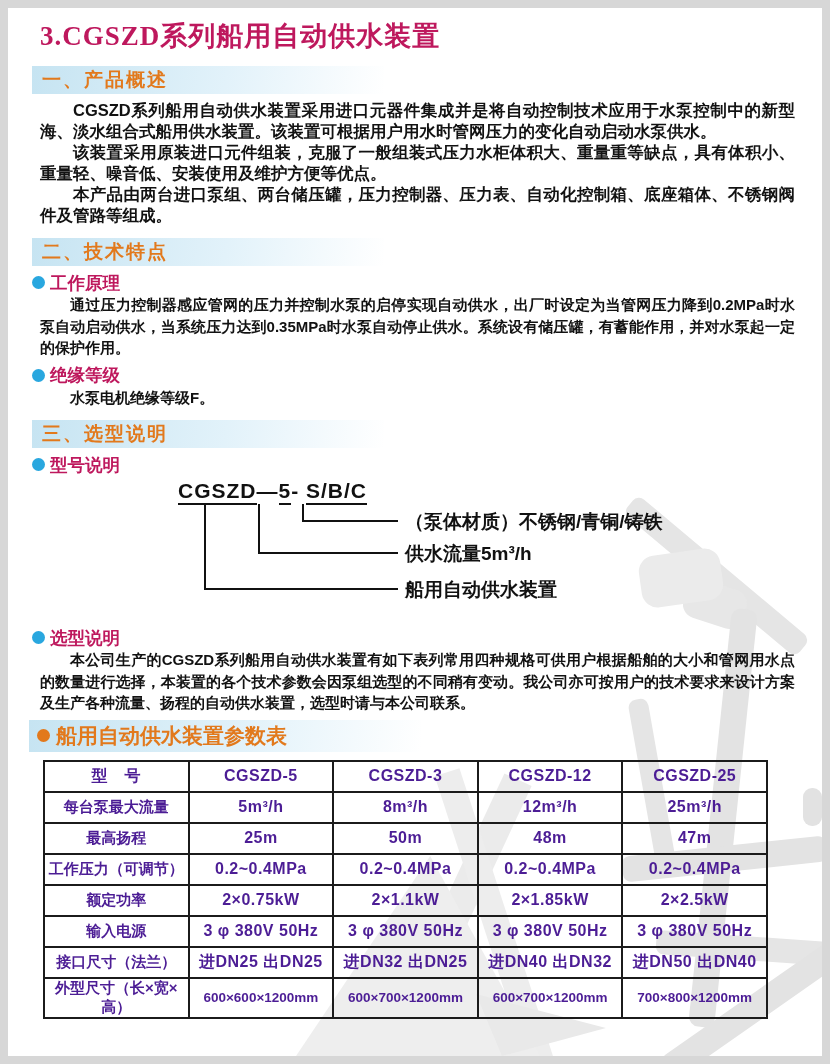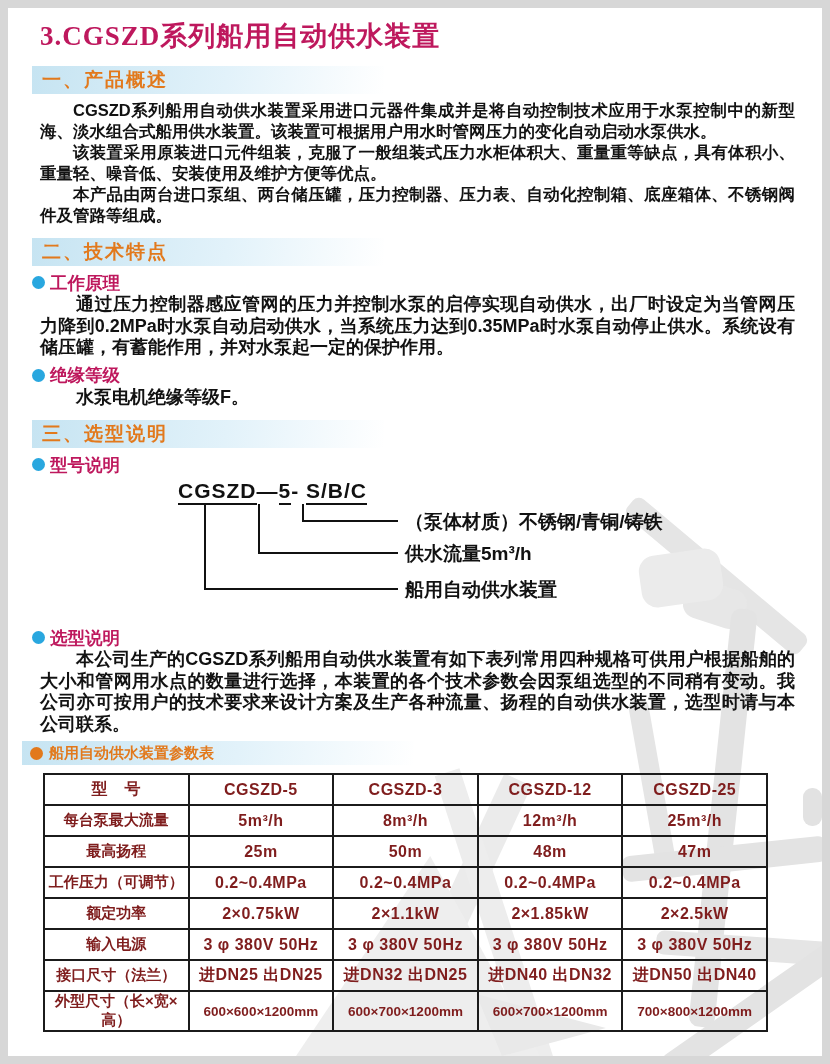--- a/index.html
+++ b/index.html
@@ -39,28 +39,28 @@
     padding-left:10px; box-sizing:border-box;
     background:linear-gradient(100deg,#c6e4f2 0%,#e2f2fa 55%,#ffffff 100%);
     color:#e2791c; font-size:19px; font-weight:bold; letter-spacing:2px;
   }
   .body-text { margin:6px 27px 0 32px; font-size:16.5px; font-weight:bold; color:#121212; line-height:21px; text-align:justify; }
   .body-text p { margin:0; text-indent:2em; }
 
   .bullet-head { display:flex; align-items:center; gap:5px; margin:6px 0 0 24px;
     font-size:17.5px; font-weight:bold; color:#be185d; height:21px; }
   .dot { width:13px; height:13px; border-radius:50%; background:#29a7df; flex:0 0 auto; }
-  .sub-text { margin:1px 27px 0 32px; font-size:18px; font-weight:bold; color:#121212; line-height:21.5px; text-align:justify; }
+  .sub-text { margin:1px 27px 0 32px; font-size:15px; font-weight:bold; color:#121212; line-height:21.5px; text-align:justify; }
   .sub-text p { margin:0; text-indent:2em; }
 
   .param-bar {
     display:flex; align-items:center; gap:6px;
-    margin:6px 0 0 14px; width:392px; height:24px; padding-left:8px; box-sizing:border-box;
+    margin:6px 0 0 21px; width:392px; height:32px; padding-left:8px; box-sizing:border-box;
     background:linear-gradient(100deg,#c6e4f2 0%,#e2f2fa 55%,#ffffff 100%);
-    color:#e2791c; font-size:15px; font-weight:bold;
+    color:#e2791c; font-size:21px; font-weight:bold;
   }
   .param-bar .dot { background:#e2791c; }
 
   
   .diagram { position:relative; height:142px; margin-top:4px; }
   .model { position:absolute; left:170px; top:0; font-size:21px; font-weight:bold; color:#111; letter-spacing:1px; white-space:pre; }
   .model .u { border-bottom:2px solid #111; padding-bottom:1px; }
   .dline { position:absolute; background:#111; }
   .v1 { left:196px; top:25px; width:2px; height:86px; }
   .h1 { left:196px; top:109px; width:194px; height:2px; }
@@ -68,21 +68,21 @@
   .h2 { left:250px; top:73px; width:140px; height:2px; }
   .v3 { left:294px; top:25px; width:2px; height:18px; }
   .h3 { left:294px; top:41px; width:96px; height:2px; }
   .branch-label { position:absolute; left:397px; font-size:19px; font-weight:bold; color:#111; white-space:nowrap; }
   .bl3 { top:30px; } .bl2 { top:62px; } .bl1 { top:98px; }
 
   
   .param-table { margin:8px 0 0 35px; border-collapse:collapse; table-layout:fixed; width:725px; background:transparent; }
   .param-table td {
     border:2px solid #1b1b1b; height:29px; text-align:center; vertical-align:middle;
-    font-weight:bold; color:#7f1d1d; padding:0 1px; font-size:16px; letter-spacing:0.5px;
+    font-weight:bold; color:#4c1d95; padding:0 1px; font-size:16px; letter-spacing:0.5px;
   }
   .param-table td.rowlabel { font-size:15px; letter-spacing:0; }
   .param-table td.small { font-size:13.5px; letter-spacing:0; }
 </style>
 </head>
 <body>
 
 <div class="page">
 
   <div class="wm">

